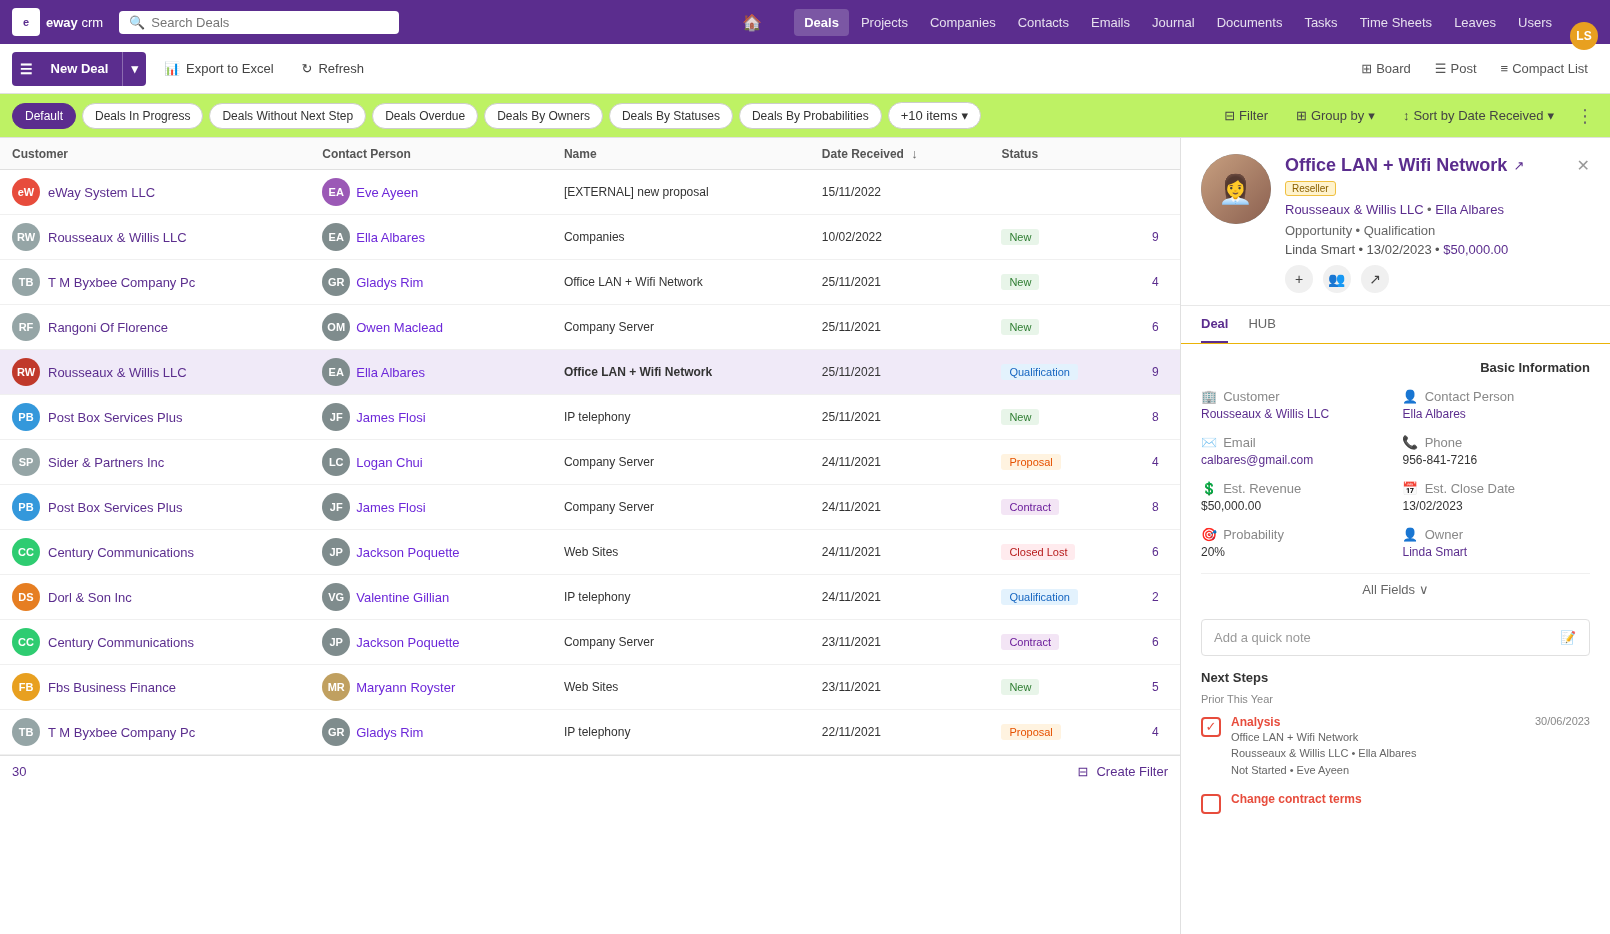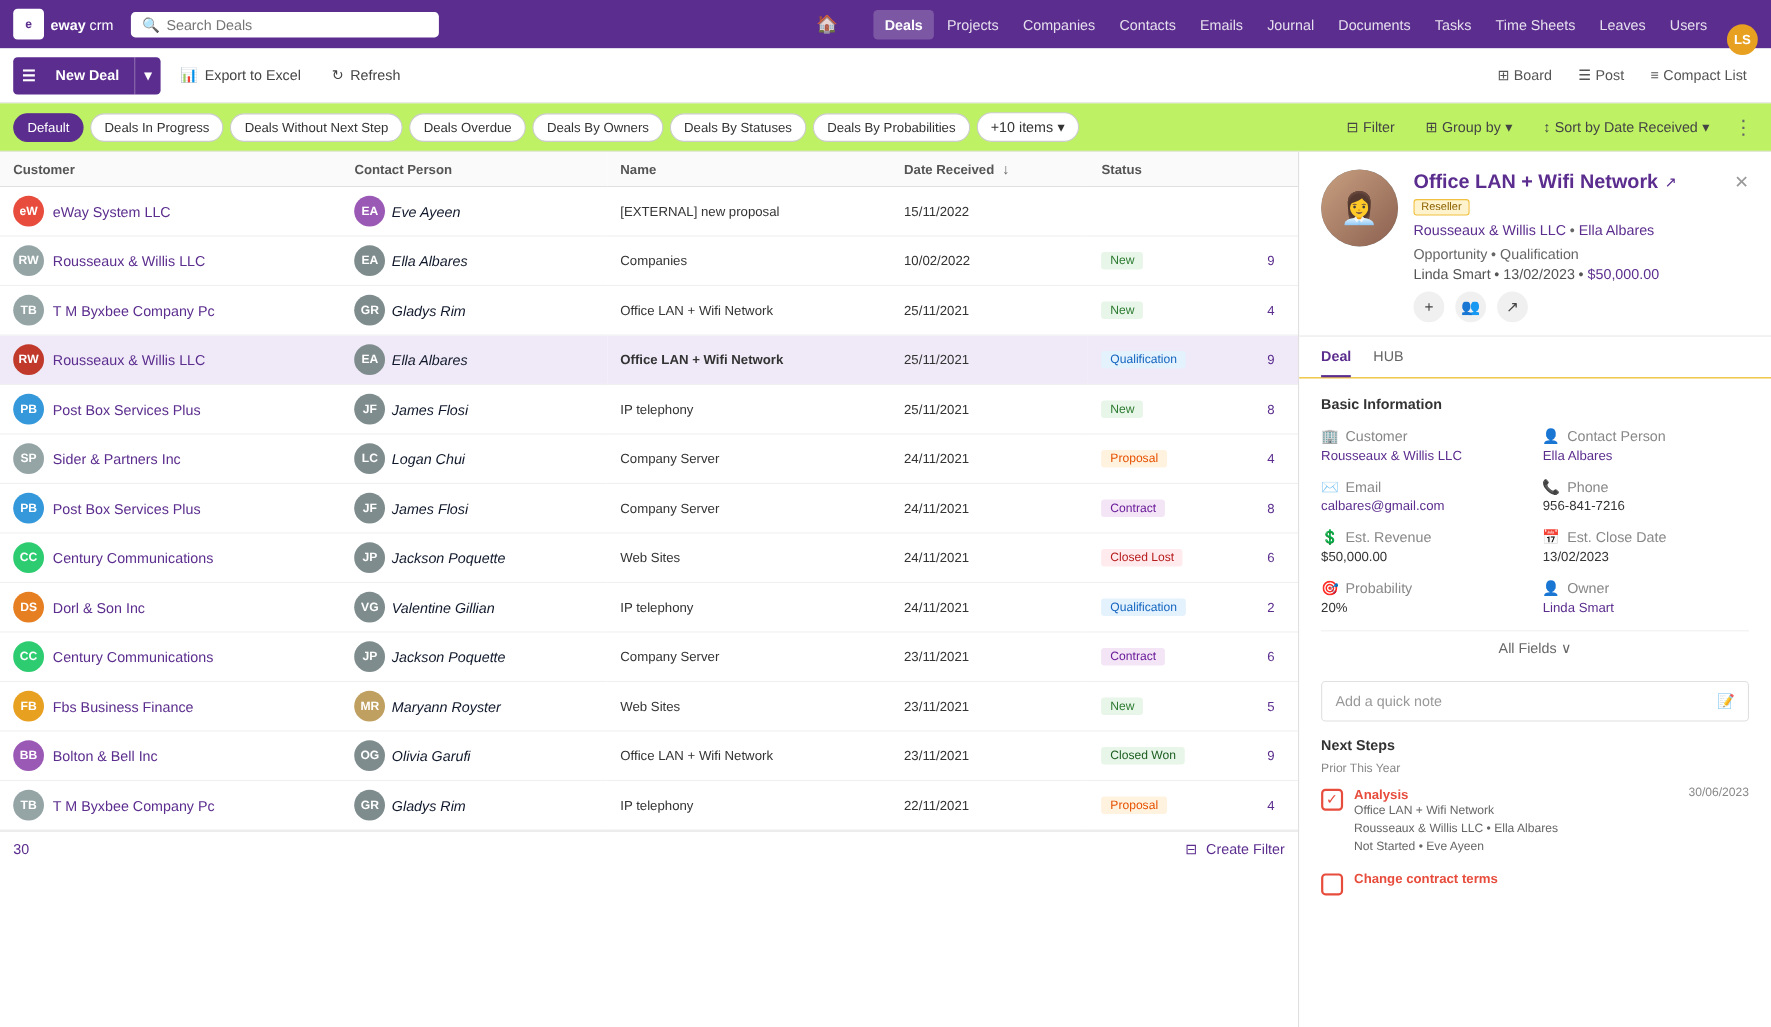--- a/index.html
+++ b/index.html
@@ -199,21 +199,21 @@
       display: flex; align-items: center; gap: 8px;
     }
     .avatar {
       width: 28px; height: 28px; border-radius: 50%;
       display: flex; align-items: center; justify-content: center;
       font-size: 11px; font-weight: 700; color: white;
       flex-shrink: 0;
     }
     .customer-link { color: #5b2d8e; text-decoration: none; font-weight: 500; }
     .contact-cell { display: flex; align-items: center; gap: 6px; }
-    .contact-link { color: #0f172a; text-decoration: none; font-style: italic; }
+    .contact-link { color: #6d28d9; text-decoration: none; }
     .status-badge {
       display: inline-block;
       padding: 2px 8px;
       border-radius: 3px;
       font-size: 11px;
       font-weight: 500;
     }
     .bottom-bar {
       padding: 8px 12px;
       background: white;
@@ -313,20 +313,21 @@
     .panel-body {
       flex: 1;
       overflow-y: auto;
       padding: 16px 20px;
     }
     .section-title {
       font-size: 13px;
       font-weight: 700;
       color: #333;
       margin-bottom: 14px;
+      text-align: right;
     }
     .info-grid {
       display: grid;
       grid-template-columns: 1fr 1fr;
       gap: 14px;
       margin-bottom: 14px;
     }
     .info-item { }
     .info-label {
       font-size: 11px;
@@ -550,20 +551,40 @@
         <a class="contact-link">Gladys Rim</a>
       </div>
     </td>
     <td style="">Office LAN + Wifi Network</td>
     <td>25/11/2021</td>
     <td>
       <span class="status-badge" style="background:#e8f5e9;color:#2e7d32">New</span>
     </td>
     <td style="color:#5b2d8e; font-size:12px">4</td>
   </tr>
+          <tr>
+    <td>
+      <div class="customer-cell">
+        <div class="avatar" style="background:#95a5a6">RF</div>
+        <a class="customer-link">Rangoni Of Florence</a>
+      </div>
+    </td>
+    <td>
+      <div class="contact-cell">
+        <div class="avatar" style="background:#7f8c8d">OM</div>
+        <a class="contact-link">Owen Maclead</a>
+      </div>
+    </td>
+    <td style="">Company Server</td>
+    <td>25/11/2021</td>
+    <td>
+      <span class="status-badge" style="background:#e8f5e9;color:#2e7d32">New</span>
+    </td>
+    <td style="color:#5b2d8e; font-size:12px">6</td>
+  </tr>
           <tr class="selected">
     <td>
       <div class="customer-cell">
         <div class="avatar" style="background:#c0392b">RW</div>
         <a class="customer-link">Rousseaux &amp; Willis LLC</a>
       </div>
     </td>
     <td>
       <div class="contact-cell">
         <div class="avatar" style="background:#7f8c8d">EA</div>
@@ -709,40 +730,20 @@
         <div class="avatar" style="background:#c0a060">MR</div>
         <a class="contact-link">Maryann Royster</a>
       </div>
     </td>
     <td style="">Web Sites</td>
     <td>23/11/2021</td>
     <td>
       <span class="status-badge" style="background:#e8f5e9;color:#2e7d32">New</span>
     </td>
     <td style="color:#5b2d8e; font-size:12px">5</td>
-  </tr>
-          <tr>
-    <td>
-      <div class="customer-cell">
-        <div class="avatar" style="background:#9b59b6">BB</div>
-        <a class="customer-link">Bolton &amp; Bell Inc</a>
-      </div>
-    </td>
-    <td>
-      <div class="contact-cell">
-        <div class="avatar" style="background:#7f8c8d">OG</div>
-        <a class="contact-link">Olivia Garufi</a>
-      </div>
-    </td>
-    <td style="">Office LAN + Wifi Network</td>
-    <td>23/11/2021</td>
-    <td>
-      <span class="status-badge" style="background:#e8f5e9;color:#1b5e20">Closed Won</span>
-    </td>
-    <td style="color:#5b2d8e; font-size:12px">9</td>
   </tr>
           <tr>
     <td>
       <div class="customer-cell">
         <div class="avatar" style="background:#95a5a6">TB</div>
         <a class="customer-link">T M Byxbee Company Pc</a>
       </div>
     </td>
     <td>
       <div class="contact-cell">

